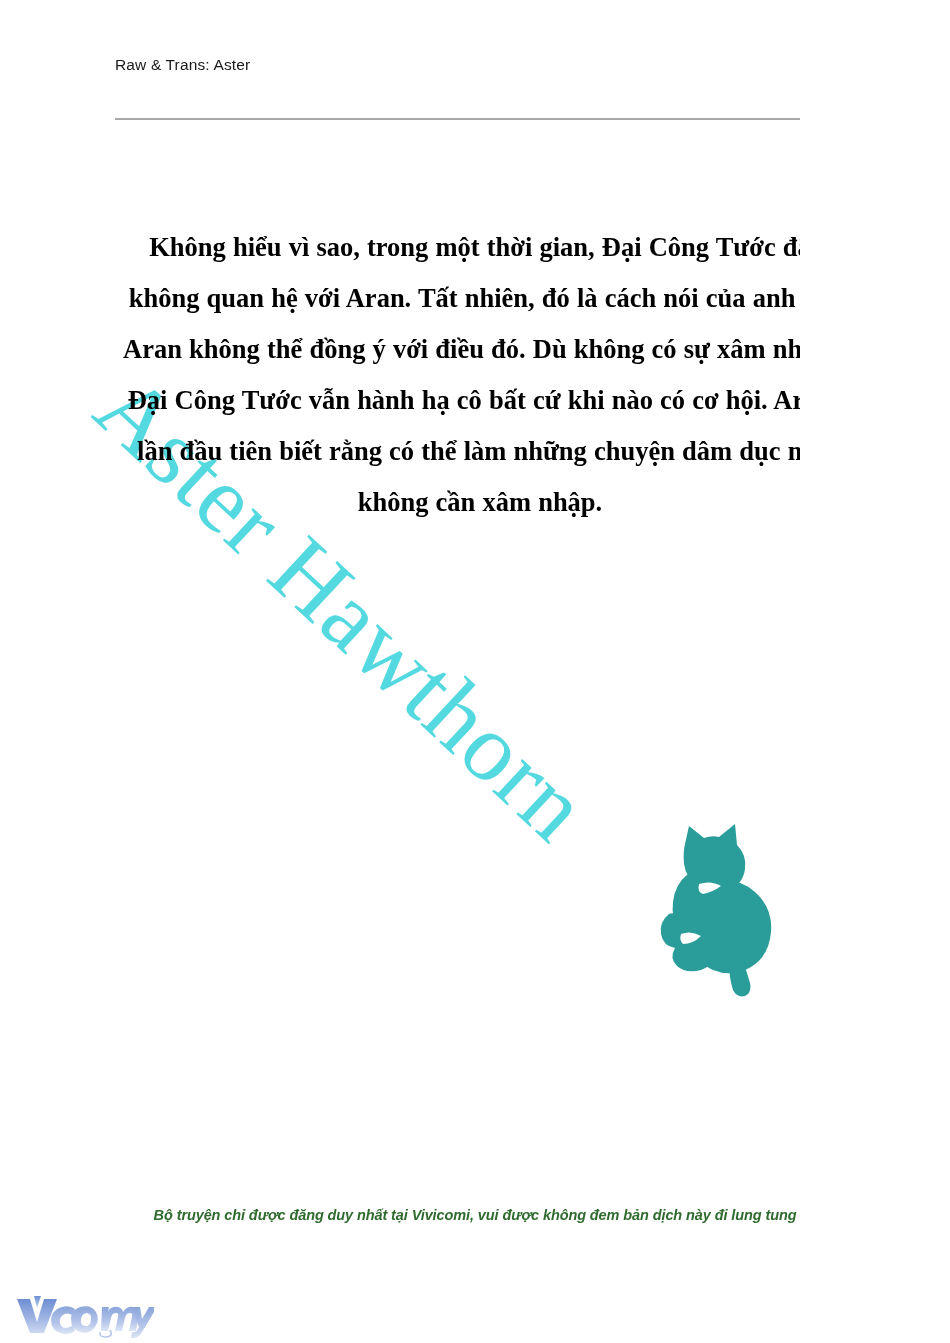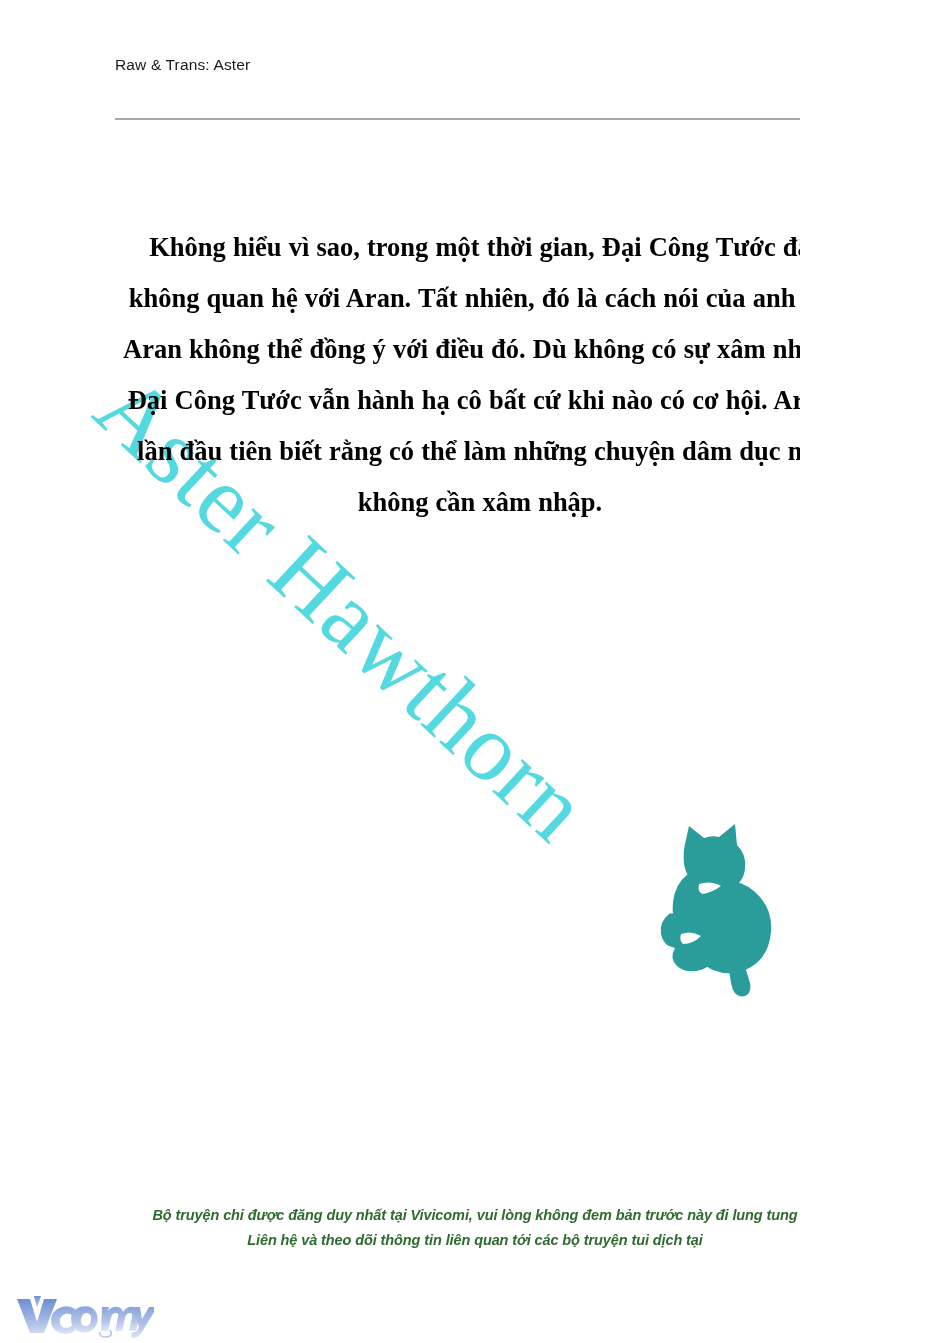--- a/index.html
+++ b/index.html
@@ -155,22 +155,21 @@
       <path fill="#2a9d9a" d="M74 140 Q74 156 78 168 Q82 176 90 174
                Q97 171 95 161 Q92 150 88 140 Q80 134 74 140 Z"></path>
     </svg>
   </div>
 
   <div class="body-copy">
     <p>Không hiểu vì sao, trong một thời gian, Đại Công Tước đã không quan hệ với Aran. Tất nhiên, đó là cách nói của anh ta. Aran không thể đồng ý với điều đó. Dù không có sự xâm nhập, Đại Công Tước vẫn hành hạ cô bất cứ khi nào có cơ hội. Aran lần đầu tiên biết rằng có thể làm những chuyện dâm dục mà không cần xâm nhập.</p>
   </div>
 
   <div class="footer-notice">
-    <div>Bộ truyện chỉ được đăng duy nhất tại Vivicomi, vui lòng không đem bản trước này đi lung tung</div>
-    <div>Liên hệ và theo dõi thông tin liên quan tới các bộ truyện tui dịch tại</div>
+    <div>Bộ truyện chỉ được đăng duy nhất tại Vivicomi, vui được không đem bản dịch này đi lung tung</div>
   </div>
 
   <svg class="brand-logo" viewBox="0 0 140 46" xmlns="http://www.w3.org/2000/svg">
     <defs>
       <linearGradient id="vgrad" x1="0" y1="0" x2="0" y2="1">
         <stop offset="0%" stop-color="#6f8fd4"></stop>
         <stop offset="55%" stop-color="#9db3e2"></stop>
         <stop offset="100%" stop-color="#cdd9f1"></stop>
       </linearGradient>
       <linearGradient id="wgrad" x1="0" y1="0" x2="0" y2="1">

